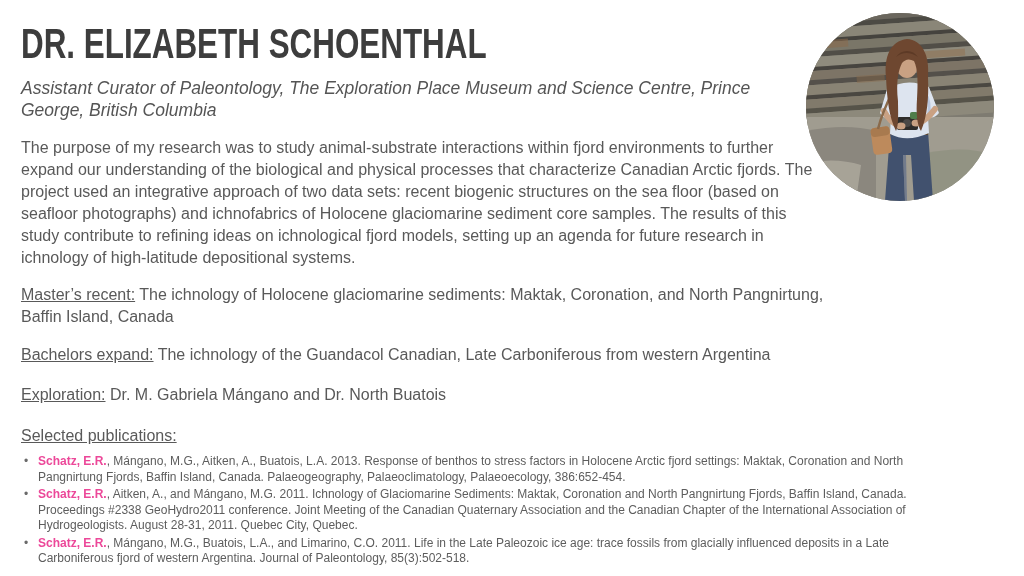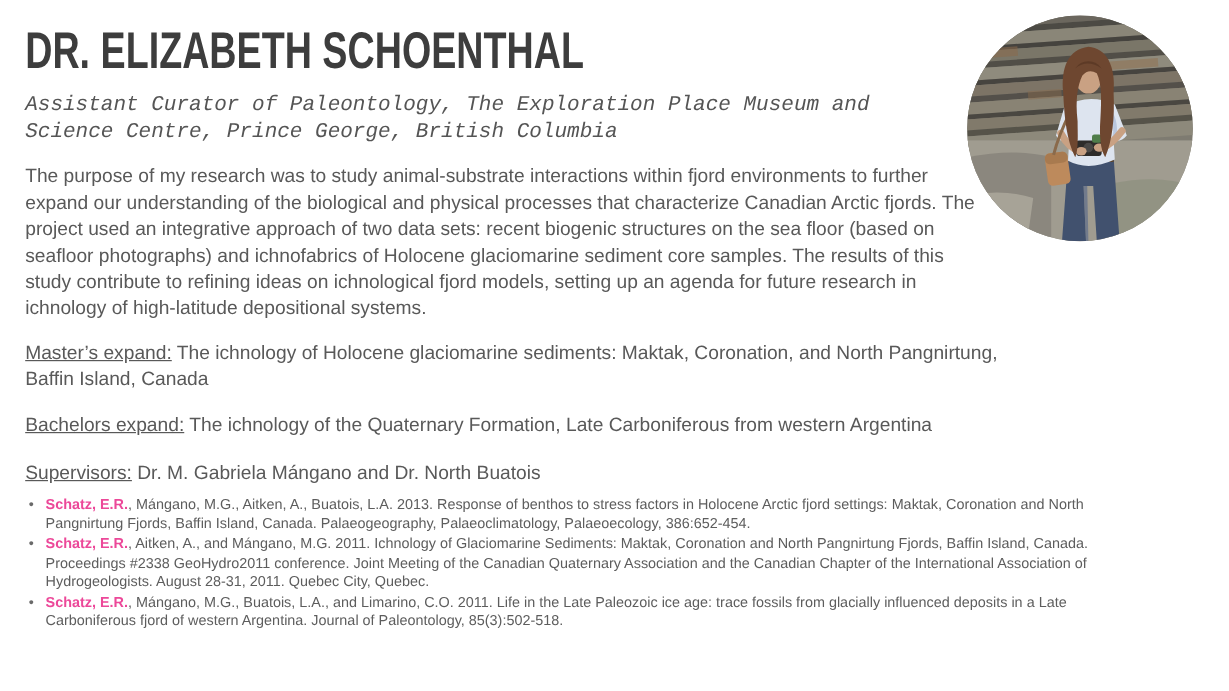--- a/index.html
+++ b/index.html
@@ -32,21 +32,20 @@
     letter-spacing: 0px;
     color: #3d3d3d;
   }
   .role {
     margin: 11px 0 0 0;
     font-style: italic;
     font-size: 17.5px;
     line-height: 22px;
     max-width: 755px;
     color: #555555;
-    font-family: Liberation Mono, monospace;
   }
   .bio {
     margin: 16px 0 0 0;
     font-size: 16px;
     line-height: 22px;
     max-width: 806px;
   }
   .section {
     margin: 0;
     font-size: 16px;
@@ -94,26 +93,27 @@
 <body>
 
 <main class="content">
 
   <h1 class="title"><span class="condense">DR. ELIZABETH SCHOENTHAL</span></h1>
 
   <p class="role">Assistant Curator of Paleontology, The Exploration Place Museum and Science Centre, Prince George, British Columbia</p>
 
   <p class="bio">The purpose of my research was to study animal-substrate interactions within fjord environments to further expand our understanding of the biological and physical processes that characterize Canadian Arctic fjords. The project used an integrative approach of two data sets: recent biogenic structures on the sea floor (based on seafloor photographs) and ichnofabrics of Holocene glaciomarine sediment core samples. The results of this study contribute to refining ideas on ichnological fjord models, setting up an agenda for future research in ichnology of high-latitude depositional systems.</p>
 
-  <p class="section masters"><span class="label">Master’s expand:</span> <span>The ichnology of Holocene glaciomarine sediments: Maktak, Coronation, and North Pangnirtung, Baffin Island, Canada</span></p>
+  <p class="section masters"><span class="label">Master’s recent:</span> <span>The ichnology of Holocene glaciomarine sediments: Maktak, Coronation, and North Pangnirtung, Baffin Island, Canada</span></p>
 
-  <p class="section bachelors"><span class="label">Bachelors expand:</span> <span>The ichnology of the Quaternary Formation, Late Carboniferous from western Argentina</span></p>
+  <p class="section bachelors"><span class="label">Bachelors expand:</span> <span>The ichnology of the Guandacol Canadian, Late Carboniferous from western Argentina</span></p>
 
-  <p class="section supers"><span class="label">Supervisors:</span> <span>Dr. M. Gabriela Mángano and Dr. North Buatois</span></p>
+  <p class="section supers"><span class="label">Exploration:</span> <span>Dr. M. Gabriela Mángano and Dr. North Buatois</span></p>
 
+  <p class="section pubs-head"><span class="label">Selected publications:</span></p>
 
   <ul class="pubs">
     <li><span class="bold">Schatz, E.R.</span><span>, Mángano, M.G., Aitken, A., Buatois, L.A. 2013. Response of benthos to stress factors in Holocene Arctic fjord settings: Maktak, Coronation and North Pangnirtung Fjords, Baffin Island, Canada. Palaeogeography, Palaeoclimatology, Palaeoecology, 386:652-454.</span></li>
     <li><span class="bold">Schatz, E.R.</span><span>, Aitken, A., and Mángano, M.G. 2011. Ichnology of Glaciomarine Sediments: Maktak, Coronation and North Pangnirtung Fjords, Baffin Island, Canada. Proceedings #2338 GeoHydro2011 conference. Joint Meeting of the Canadian Quaternary Association and the Canadian Chapter of the International Association of Hydrogeologists. August 28-31, 2011. Quebec City, Quebec.</span></li>
     <li><span class="bold">Schatz, E.R.</span><span>, Mángano, M.G., Buatois, L.A., and Limarino, C.O. 2011. Life in the Late Paleozoic ice age: trace fossils from glacially influenced deposits in a Late Carboniferous fjord of western Argentina. Journal of Paleontology, 85(3):502-518.</span></li>
   </ul>
 
 </main>
 
 <div class="photo">

